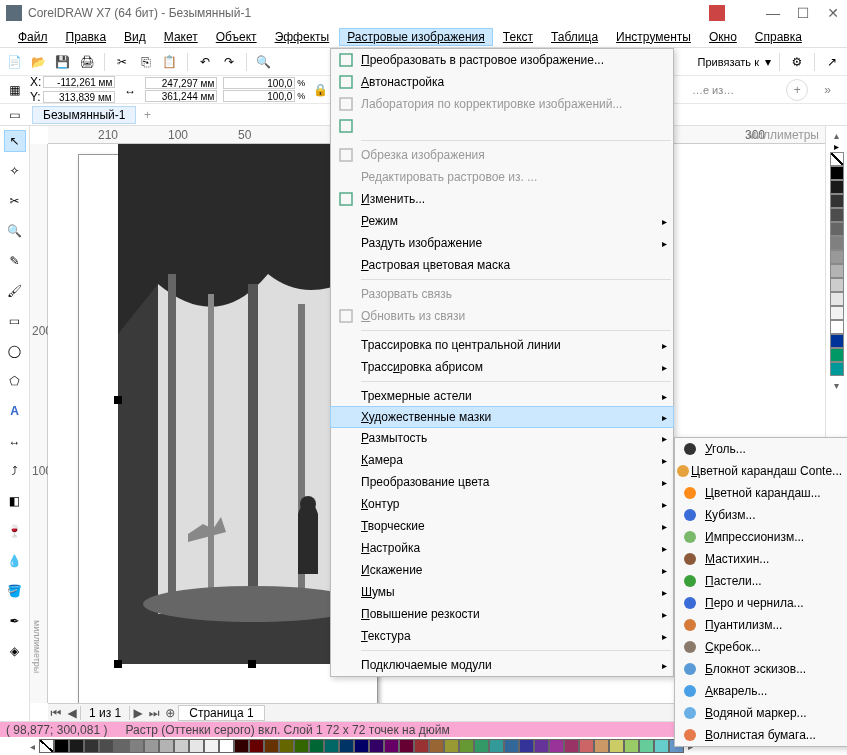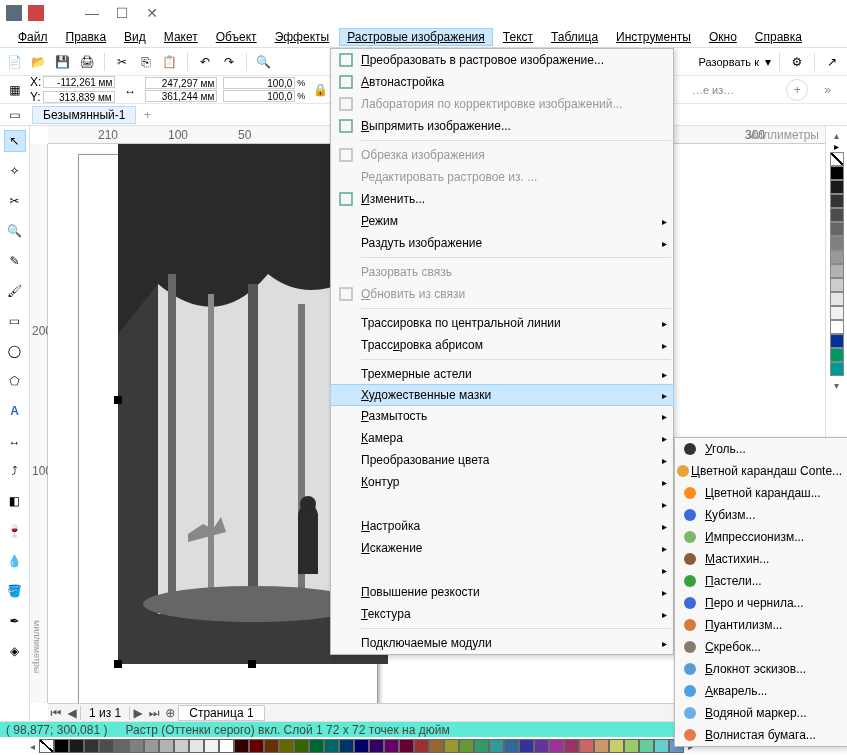--- a/index.html
+++ b/index.html
@@ -40,21 +40,21 @@
 .bitmap-placeholder { position:absolute; left:70px; top:-10px; width:270px; height:530px; background:#3a3a3a; }
 .sel-handles div { position:absolute; width:8px; height:8px; background:#000;}
 .page-nav { position:absolute; bottom:0; left:18px; right:0; height:18px; background:#f4f4f4; border-top:1px solid #ccc; display:flex; align-items:center; font-size:10px;}
 .page-nav .nav-btn { width:16px; text-align:center; color:#555;}
 .page-nav .page-ind { padding:0 8px; border-left:1px solid #ccc; border-right:1px solid #ccc;}
 .page-nav .page-tab { padding:0 10px; background:#fff; border:1px solid #ccc;}
 .color-palette { width: 22px; background:#fff; border-left:1px solid #e0e0e0; display:flex; flex-direction:column; align-items:center; padding-top:4px; gap:0;}
 .color-palette .swatch { width:14px; height:14px; border:1px solid #888; }
 .color-palette .no-color { background:#fff; position:relative;}
 .color-palette .no-color::after { content:""; position:absolute; left:0; top:0; right:0; bottom:0; background:linear-gradient(to top right, transparent 45%, #000 45%, #000 55%, transparent 55%);}
-.statusbar { position:absolute; bottom:18px; left:0; right:0; height:16px; background:#5eead4; border-top:1px solid #e0e0e0; display:flex; align-items:center; font-size:10px; padding:0 6px; gap:18px; color:#444;}
+.statusbar { position:absolute; bottom:18px; left:0; right:0; height:16px; background:#f9a8d4; border-top:1px solid #e0e0e0; display:flex; align-items:center; font-size:10px; padding:0 6px; gap:18px; color:#444;}
 .colorbar-bottom { position:absolute; bottom:0; left:0; right:0; height:18px; background:#fff; display:flex; align-items:center; padding-left:30px;}
 .colorbar-bottom .sw { width:15px; height:14px; border:1px solid #666;}
 
 .dropdown { position:absolute; background:#f8f8f8; border:1px solid #bbb; box-shadow:2px 2px 6px rgba(0,0,0,0.2); z-index:100;}
 .dropdown .row { display:flex; align-items:center; height:22px; padding-right:20px; position:relative;}
 .dropdown .row.disabled { color:#999;}
 .dropdown .row.highlight { background:#cce8ff; border:1px solid #99d1ff; margin:-1px;}
 .dropdown .icon-col { width:30px; display:flex; align-items:center; justify-content:center;}
 .dropdown .label { flex:1; white-space:nowrap;}
 .dropdown .label .u { text-decoration:underline;}
@@ -63,20 +63,21 @@
 .menu1 { top:48px; left:330px; width:344px;}
 .menu2 { top:437px; left:674px; width:176px;}
 .menu2 .row { padding-right:10px;}
 .icon-svg { width:16px; height:16px;}
 </style>
 </head>
 <body>
 
 <div class="titlebar">
   <div class="app-icon"></div>
+  <div class="title">CorelDRAW X7 (64 бит) - Безымянный-1</div>
   <div class="user-icon"></div>
   <div class="winbtns">
     <div class="winbtn">—</div>
     <div class="winbtn">☐</div>
     <div class="winbtn">✕</div>
   </div>
 </div>
 
 <div class="menubar">
   <div class="m"><span class="u">Файл</span></div>
@@ -101,21 +102,21 @@
   <div class="sep"></div>
   <div class="tb-icon">✂</div>
   <div class="tb-icon">⎘</div>
   <div class="tb-icon">📋</div>
   <div class="sep"></div>
   <div class="tb-icon">↶</div>
   <div class="tb-icon">↷</div>
   <div class="sep"></div>
   <div class="tb-icon">🔍</div>
   <div style="flex:1"></div>
-  <span style="font-size:11px;">Разорвать к</span>
+  <span style="font-size:11px;">Привязать к</span>
   <span>▾</span>
   <div class="sep"></div>
   <div class="tb-icon">⚙</div>
   <div class="sep"></div>
   <div class="tb-icon">↗</div>
 </div>
 
 <div class="propbar">
   <div class="tb-icon">▦</div>
   <div class="coord-group">
@@ -282,21 +283,20 @@
         </svg>
       </div>
       <div class="label">Лаборатория по корректировке изображений...</div>
     </div>
     <div class="row">
       <div class="icon-col">
         <svg class="icon-svg">
           <rect x="2" y="2" width="12" height="12" fill="none" stroke="#5a8" stroke-width="1.5"></rect>
         </svg>
       </div>
-      <div class="label"><span class="u">В</span>ыпрямить изображение...</div>
     </div>
     <div class="sep-row"></div>
     <div class="row disabled">
       <div class="icon-col">
         <svg class="icon-svg">
           <rect x="2" y="2" width="12" height="12" fill="none" stroke="#bbb" stroke-width="1.5"></rect>
         </svg>
       </div>
       <div class="label">Обрезка изображения</div>
     </div>
@@ -315,20 +315,24 @@
     <div class="row">
       <div class="icon-col"></div>
       <div class="label"><span class="u">Р</span>ежим</div>
       <div class="arrow">▸</div>
     </div>
     <div class="row">
       <div class="icon-col"></div>
       <div class="label">Раздуть изображение</div>
       <div class="arrow">▸</div>
     </div>
+    <div class="row">
+      <div class="icon-col"></div>
+      <div class="label"><span class="u">Р</span>астровая цветовая маска</div>
+    </div>
     <div class="sep-row"></div>
     <div class="row disabled">
       <div class="icon-col"></div>
       <div class="label">Разорвать связь</div>
     </div>
     <div class="row disabled">
       <div class="icon-col">
         <svg class="icon-svg">
           <rect x="2" y="2" width="12" height="12" fill="none" stroke="#bbb" stroke-width="1.5"></rect>
         </svg>
@@ -372,34 +376,36 @@
       <div class="label">Преобразование цвета</div>
       <div class="arrow">▸</div>
     </div>
     <div class="row">
       <div class="icon-col"></div>
       <div class="label"><span class="u">К</span>онтур</div>
       <div class="arrow">▸</div>
     </div>
     <div class="row">
       <div class="icon-col"></div>
+      <div class="label"><span class="u">Т</span>ворческие</div>
       <div class="arrow">▸</div>
     </div>
     <div class="row">
       <div class="icon-col"></div>
       <div class="label"><span class="u">Н</span>астройка</div>
       <div class="arrow">▸</div>
     </div>
     <div class="row">
       <div class="icon-col"></div>
       <div class="label"><span class="u">И</span>скажение</div>
       <div class="arrow">▸</div>
     </div>
     <div class="row">
       <div class="icon-col"></div>
+      <div class="label"><span class="u">Ш</span>умы</div>
       <div class="arrow">▸</div>
     </div>
     <div class="row">
       <div class="icon-col"></div>
       <div class="label"><span class="u">П</span>овышение резкости</div>
       <div class="arrow">▸</div>
     </div>
     <div class="row">
       <div class="icon-col"></div>
       <div class="label"><span class="u">Т</span>екстура</div>

